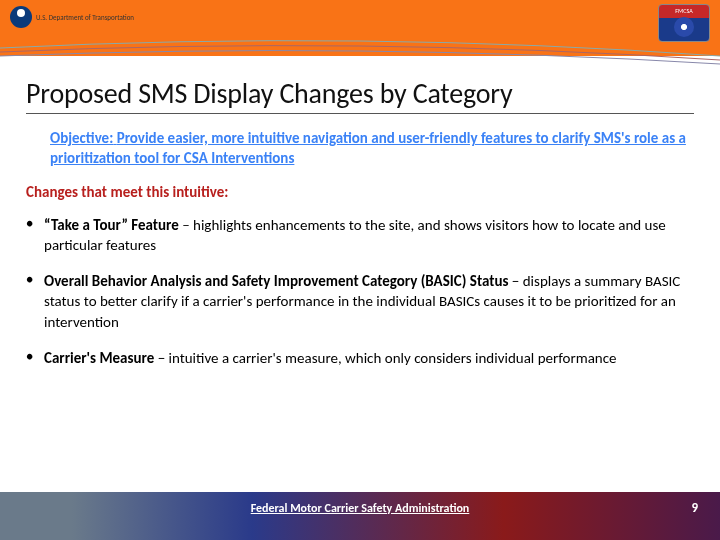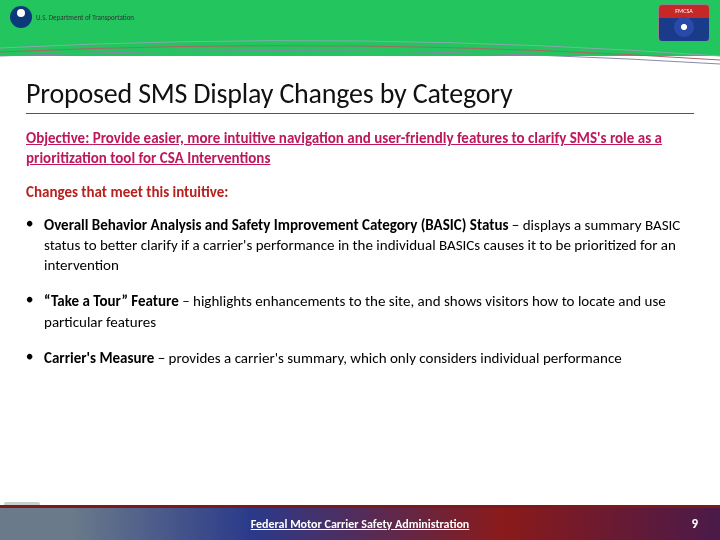--- a/index.html
+++ b/index.html
@@ -1,42 +1,42 @@
 <!DOCTYPE html>
 <html><head>
   <meta charset="utf-8">
   <style>
     * { margin: 0; padding: 0; box-sizing: border-box; }
     body { width: 720px; height: 540px; font-family: Calibri, Arial, sans-serif; background: #fff; position: relative; overflow: hidden; }
 
-    .header { position: relative; height: 56px; background: #22c55e; }
+    .header { position: relative; height: 56px; background: #f97316; }
     .logo-dot { position: absolute; left: 10px; top: 6px; display: flex; align-items: center; }
     .dot-circle { width: 22px; height: 22px; background: #0b3a7a; border-radius: 50%; position: relative; display: flex; align-items: center; justify-content: center; }
     .dot-inner { width: 8px; height: 8px; background: #fff; border-radius: 50%; position: absolute; top: 3px; left: 7px; }
     .dot-label { font-size: 7px; color: #333; margin-left: 4px; }
     .logo-fmcsa { position: absolute; right: 10px; top: 4px; width: 52px; height: 38px; background: linear-gradient(#c62828 35%, #1a3a8a 35%); border-radius: 4px; border: 1px solid #888; }
     .logo-fmcsa .txt { font-size: 6px; color: #fff; text-align: center; line-height: 8px; padding-top: 2px; }
     .logo-fmcsa .badge { width: 20px; height: 20px; background: radial-gradient(#fff 20%, #2a4aaa 22%); border-radius: 50%; margin: 2px auto 0; }
 
     .swoosh { position: absolute; top: 36px; left: 0; width: 720px; height: 30px; }
     .swoosh svg { width: 100%; height: 100%; }
 
     .content { padding: 0 26px; position: relative; top: -4px; }
     .title { font-size: 28px; color: #111; font-weight: 400; margin-top: 24px; margin-bottom: 2px; letter-spacing: -0.2px; }
     .title-rule { height: 1px; background: #555; margin-bottom: 14px; }
 
-    .objective-line { font-size: 15px; color: #be185d; font-weight: 700; line-height: 1.35; text-decoration: underline; margin-bottom: 14px; }
+    .objective-line { font-size: 15px; color: #3b82f6; font-weight: 700; line-height: 1.35; text-decoration: underline; margin-bottom: 14px; margin-left: 24px; }
     .changes-label { font-size: 15px; color: #b8201e; font-weight: 700; margin-bottom: 14px; }
 
     .bullets { list-style: none; }
     .bullets li { font-size: 15px; color: #000; line-height: 1.35; margin-bottom: 16px; position: relative; padding-left: 18px; }
     .bullets li::before { content: "●"; position: absolute; left: 0; top: 0; font-size: 12px; }
     .bullets b { font-weight: 700; }
 
-    .footer { position: absolute; bottom: 0; left: 0; width: 720px; height: 32px; background: linear-gradient(90deg, #6a7a8a 10%, #2a3a8a 35%, #8a1a1a 70%, #4a1a4a 100%); }
+    .footer { position: absolute; bottom: 0; left: 0; width: 720px; height: 48px; background: linear-gradient(90deg, #6a7a8a 10%, #2a3a8a 35%, #8a1a1a 70%, #4a1a4a 100%); }
     .footer-rule { position: absolute; bottom: 32px; left: 0; width: 720px; height: 3px; background: #7a1a1a; }
     .footer-text { color: #fff; font-size: 12px; font-weight: 700; text-align: center; line-height: 32px; text-decoration: underline; }
     .footer-num { position: absolute; right: 22px; top: 0; color: #fff; font-size: 13px; font-weight: 700; line-height: 32px; }
     .truck { position: absolute; left: 2px; bottom: 2px; width: 70px; height: 46px; opacity: 0.55; }
     .truck svg { width: 100%; height: 100%; }
   </style>
 </head>
 <body>
 
 <div class="header">
@@ -64,23 +64,23 @@
   <div class="title-rule"></div>
 
   <div class="objective-line">
     <span>Objective:</span>
     <span>Provide easier, more intuitive navigation and user-friendly features to clarify SMS's role as a prioritization tool for CSA Interventions</span>
   </div>
 
   <div class="changes-label">Changes that meet this intuitive:</div>
 
   <ul class="bullets">
+    <li><b>“Take a Tour” Feature</b><span> – highlights enhancements to the site, and shows visitors how to locate and use particular features</span></li>
     <li><b>Overall Behavior Analysis and Safety Improvement Category (BASIC) Status</b><span> − displays a summary BASIC status to better clarify if a carrier's performance in the individual BASICs causes it to be prioritized for an intervention</span></li>
-    <li><b>“Take a Tour” Feature</b><span> – highlights enhancements to the site, and shows visitors how to locate and use particular features</span></li>
-    <li><b>Carrier's Measure</b><span> − provides a carrier's summary, which only considers individual performance</span></li>
+    <li><b>Carrier's Measure</b><span> − intuitive a carrier's measure, which only considers individual performance</span></li>
   </ul>
 </div>
 
 <div class="truck">
   <svg viewBox="0 0 70 46">
       <rect x="2" y="10" width="36" height="22" fill="#9aa" rx="2"></rect>
       <rect x="38" y="16" width="18" height="16" fill="#889" rx="2"></rect>
       <circle cx="14" cy="36" r="5" fill="#667"></circle>
       <circle cx="46" cy="36" r="5" fill="#667"></circle>
     </svg>

